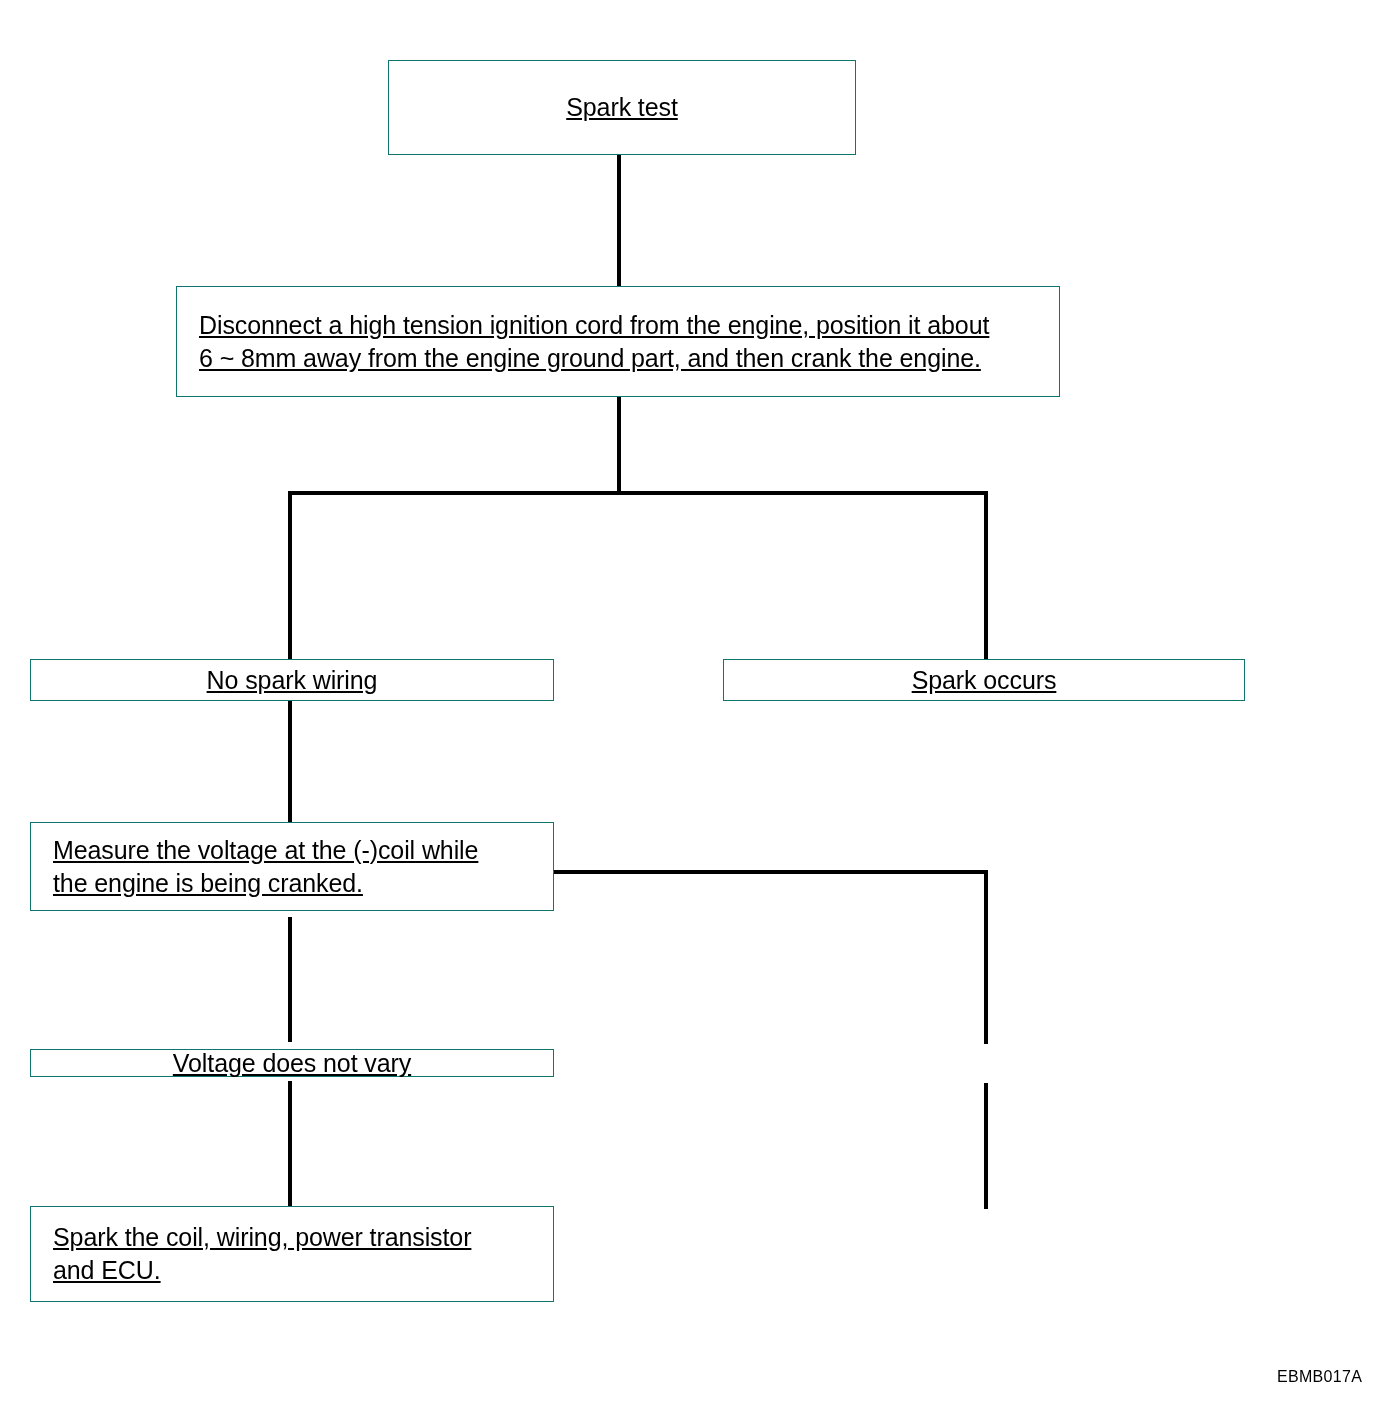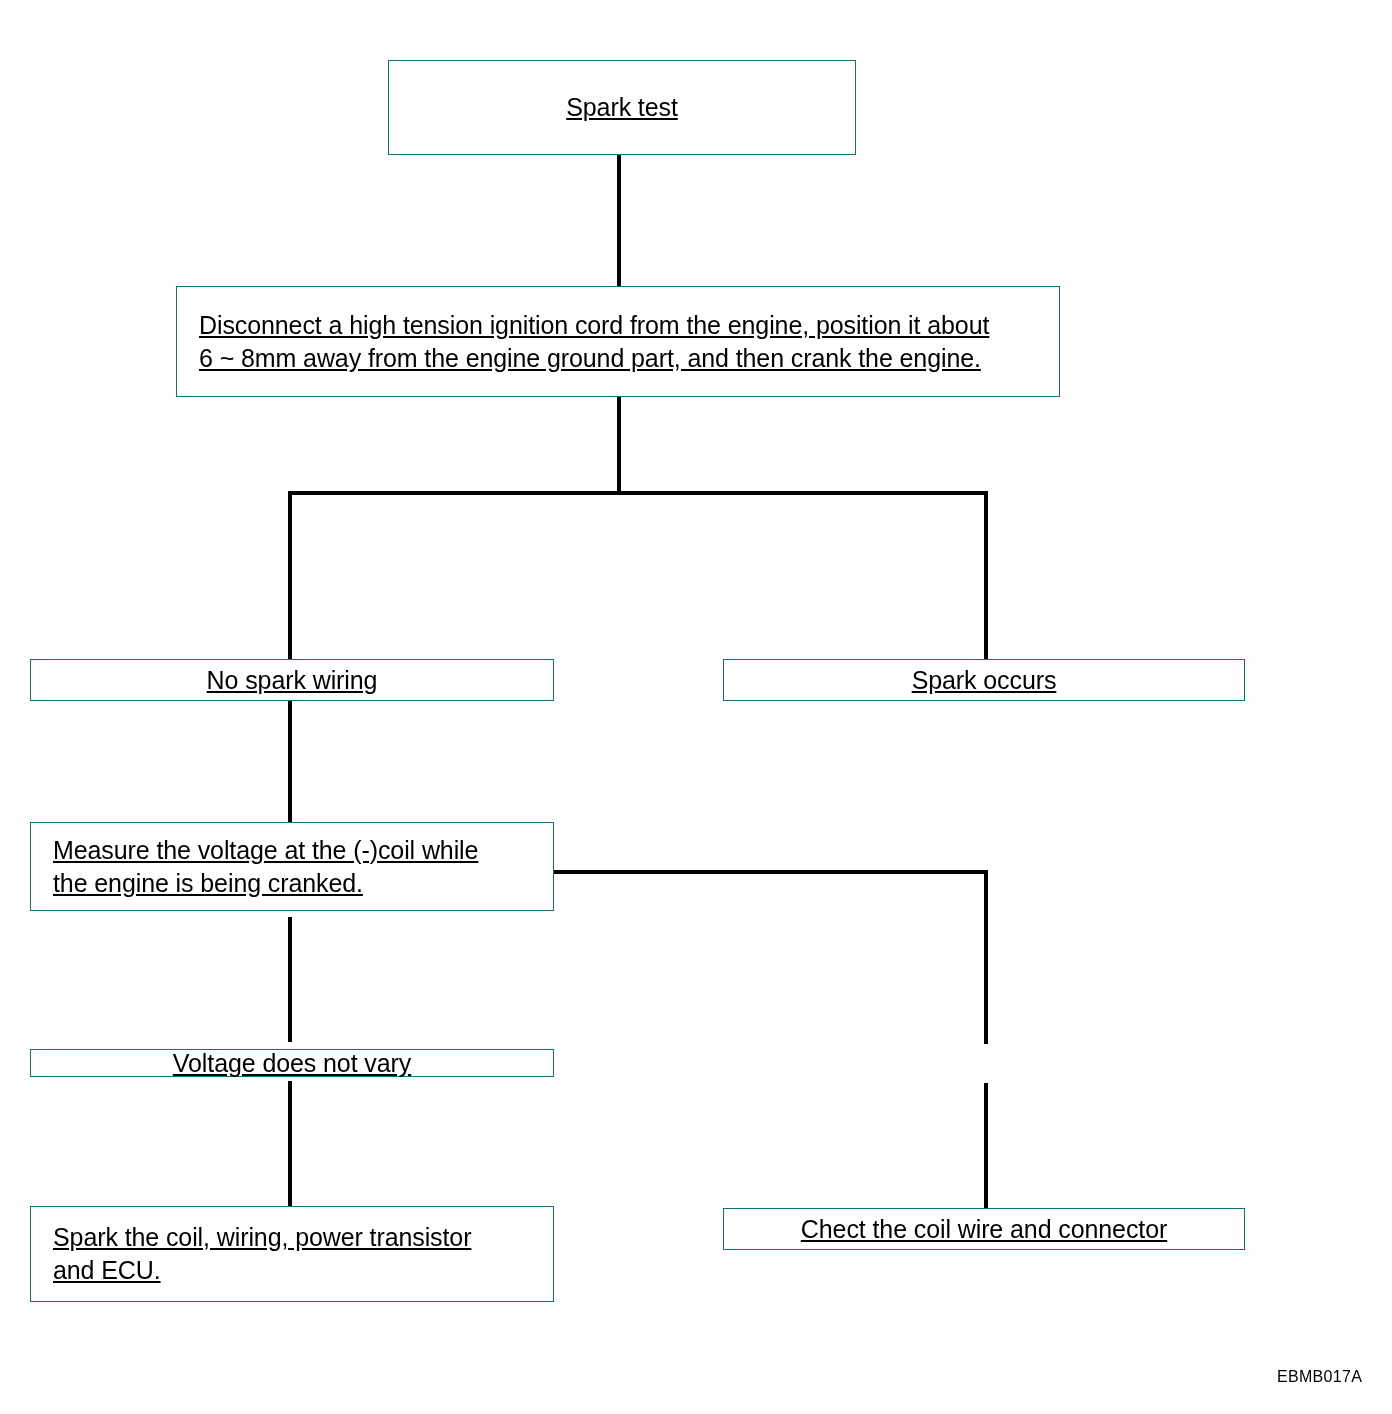--- a/index.html
+++ b/index.html
@@ -108,19 +108,16 @@
   <div class="node center" style="left:30px; top:1041px; width:524px; height:28px;margin-top:8px;">
     <span class="label">Voltage does not vary</span>
   </div>
 
 
   <div class="node left" style="left:30px; top:1206px; width:524px; height:96px;">
     <span class="label">Spark the coil, wiring, power transistor
 and ECU.</span>
   </div>
 
-  <div class="node center" style="left:723px; top:1208px; width:522px; height:42px;">
-    <span class="label">Chect the coil wire and connector</span>
-  </div>
 
   <div id="figure-code" style="left:1277px; top:1368px;">EBMB017A</div>
 
 </div>
 
 </body></html>

